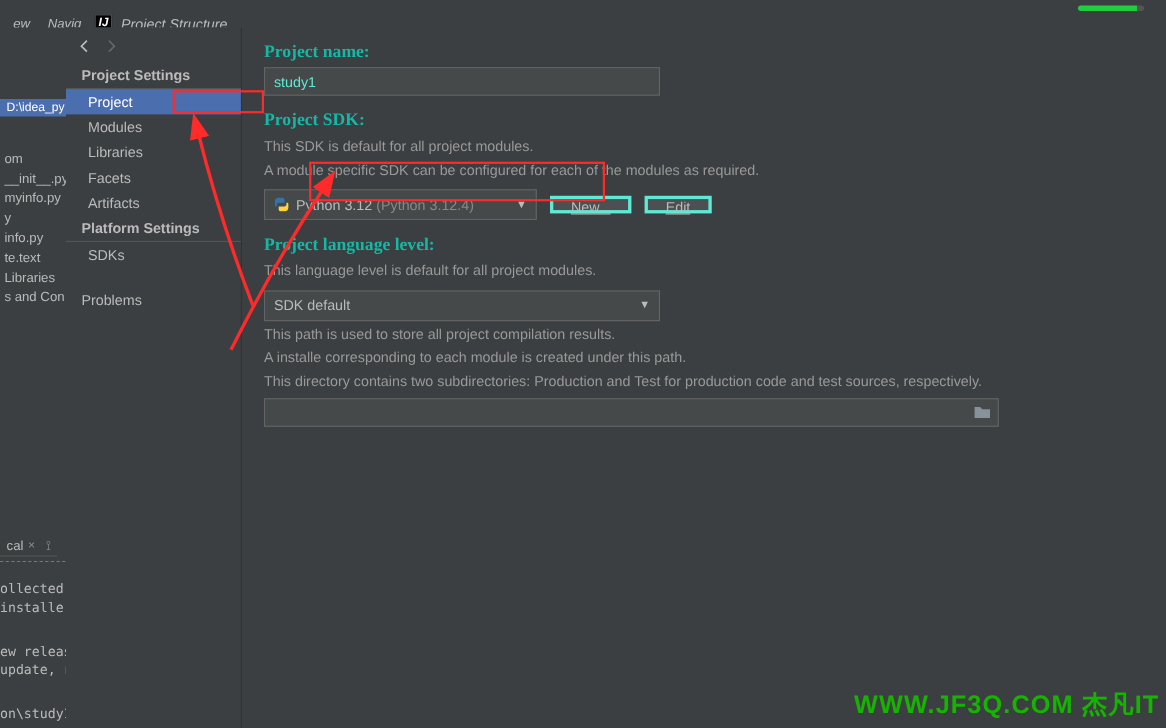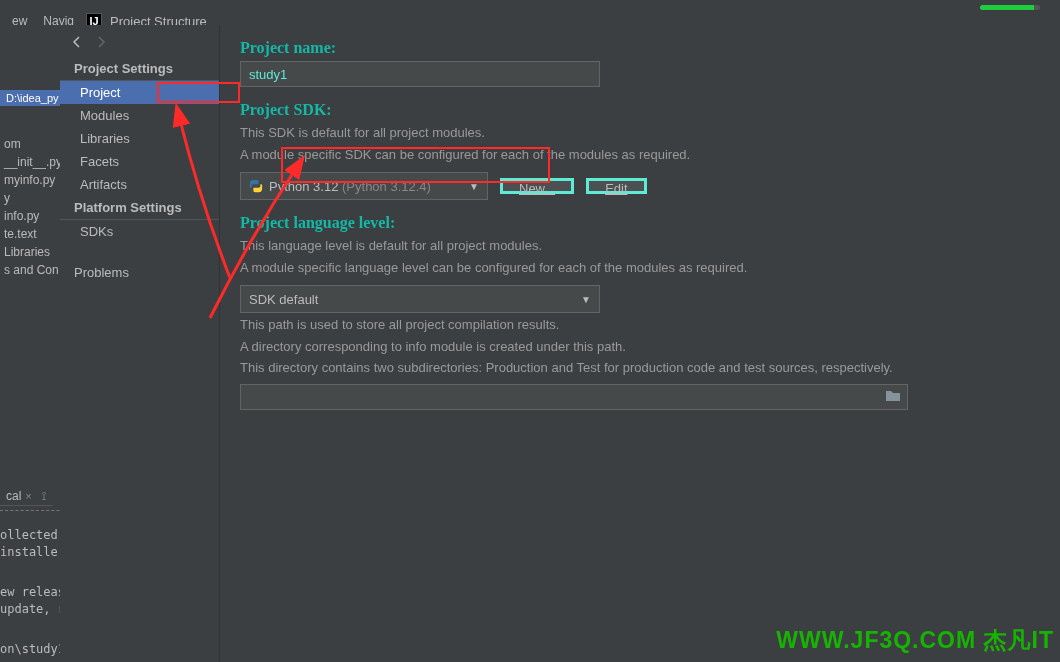--- a/index.html
+++ b/index.html
@@ -1,18 +1,18 @@
 <!DOCTYPE html>
 <html><head>
 <meta charset="utf-8">
 <style>
 * { margin: 0; padding: 0; box-sizing: border-box; font-family: "Segoe UI", Arial, sans-serif; }
 body { width: 1060px; height: 662px; background: #3c3f41; color: #bbbbbb; font-size: 12px; overflow: hidden; position: relative; }
 
-.title-bar { display: flex; align-items: center; height: 43px; background: #3c3f41; padding: 0 8px; gap: 8px; border-bottom: 1px solid #2b2b2b; }
+.title-bar { display: flex; align-items: center; height: 43px; background: #3c3f41; padding: 0 8px; gap: 8px; border-bottom: 1px solid #2b2b2b; font-style: italic; }
 .title-bar .menu-item { color: #bbbbbb; padding: 2px 4px; cursor: pointer; }
 .title-bar .menu-item u { text-decoration: underline; }
 .title-bar .ij-icon { width: 16px; height: 16px; display: flex; align-items: center; justify-content: center; background: #000; color: #fff; font-size: 11px; font-weight: bold; border: 1px solid #555; }
 .title-bar .dialog-title { color: #bbbbbb; font-size: 13px; }
 .progress { position: absolute; top: 5px; right: 20px; width: 60px; height: 5px; background: linear-gradient(to right, #1fce3d 0%, #1fce3d 90%, #555 90%); border-radius: 3px; }
 
 .bg-left-col { position: absolute; left: 0; top: 25px; width: 76px; height: 637px; background: #3c3f41; border-right: 1px solid #2b2b2b; }
 .bg-left-col .file-item { font-size: 12px; color: #bababa; padding: 2px 4px 2px 4px; white-space: nowrap; overflow: hidden; }
 .bg-breadcrumb { position: absolute; left: 0px; top: 90px; font-size: 11px; background: #4b6eaf; color: #fff; padding: 2px 6px; border-radius: 0 3px 3px 0; }
 
@@ -134,28 +134,27 @@
           <span class="combo-text"><span>Python 3.12</span> <span class="version">(Python 3.12.4)</span></span>
         </span>
         <span class="chev">▼</span>
       </div>
       <button class="btn">New...</button>
       <button class="btn">Edit</button>
     </div>
 
     <div class="field-label">Project language level:</div>
     <div class="desc">This language level is default for all project modules.</div>
-    <div class="desc">A module specific language level can be configured for each of the modules as required.</div>
     <div class="combo lang-combo" style="margin-top:8px">
       <span class="combo-text">SDK default</span>
       <span class="chev">▼</span>
     </div>
 
     <div class="desc">This path is used to store all project compilation results.</div>
-    <div class="desc">A directory corresponding to info module is created under this path.</div>
+    <div class="desc">A installe corresponding to each module is created under this path.</div>
     <div class="desc">This directory contains two subdirectories: Production and Test for production code and test sources, respectively.</div>
     <div class="output-field">
       <span class="folder-icon">
         <svg width="16" height="14" viewBox="0 0 16 14">
             <path d="M1 3h5l2 2h7v8H1z" fill="#87939a"></path>
           </svg>
       </span>
     </div>
   </div>
 </div>

